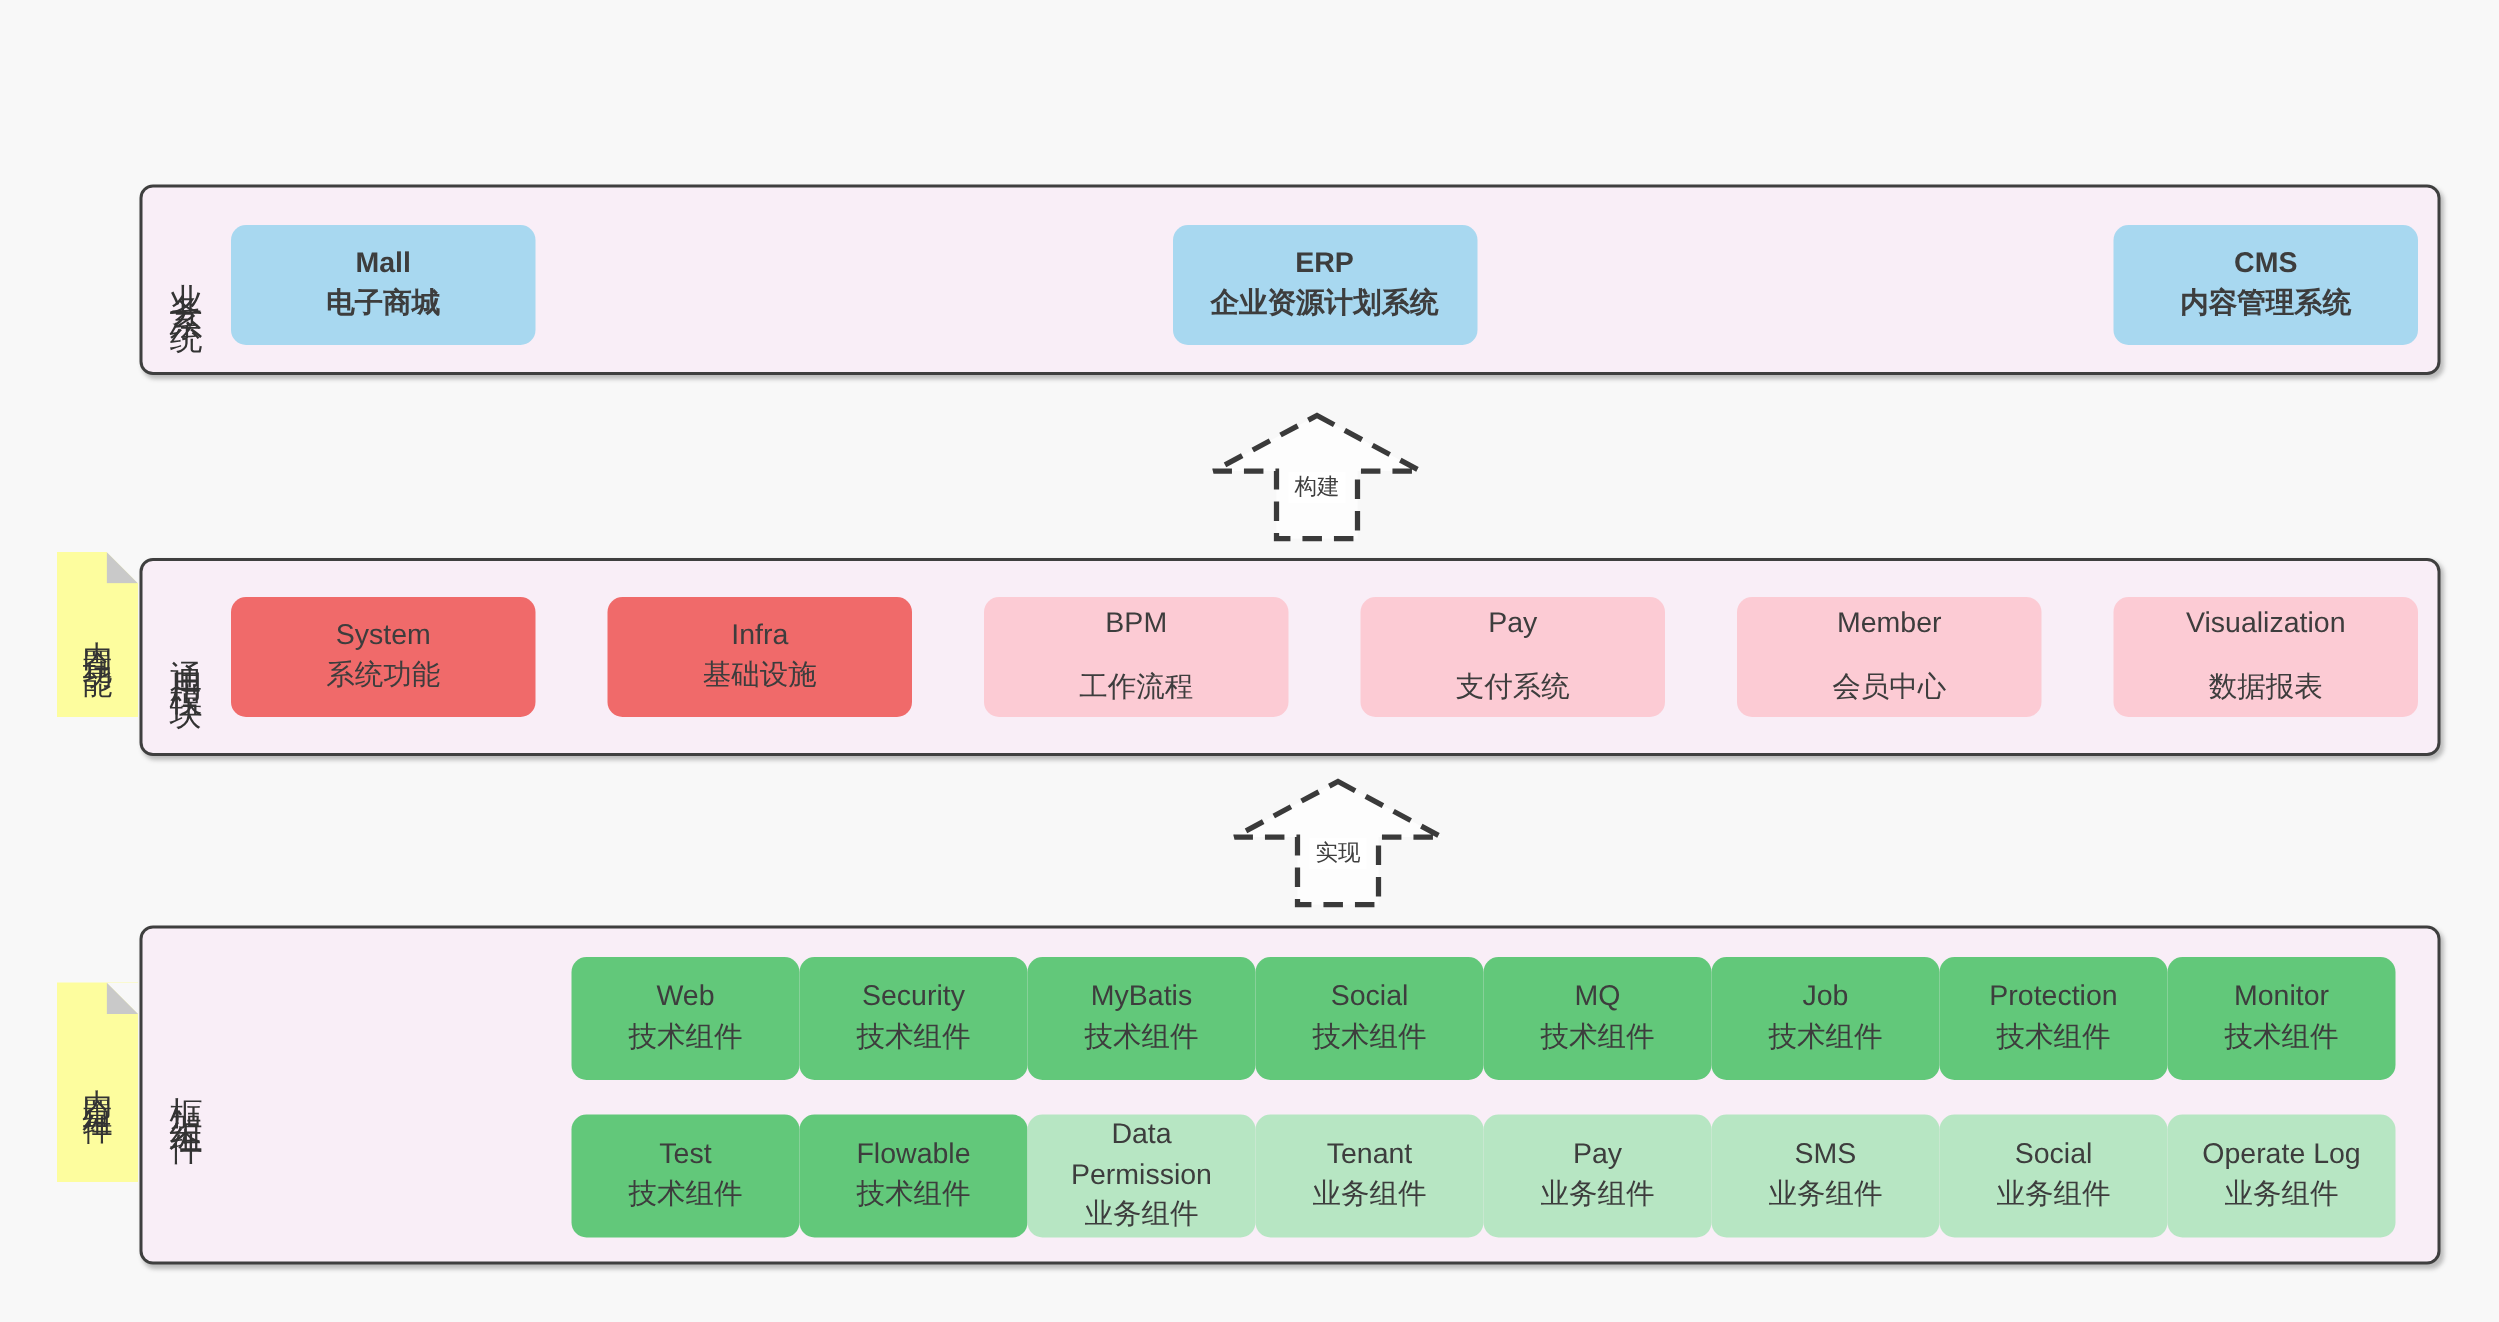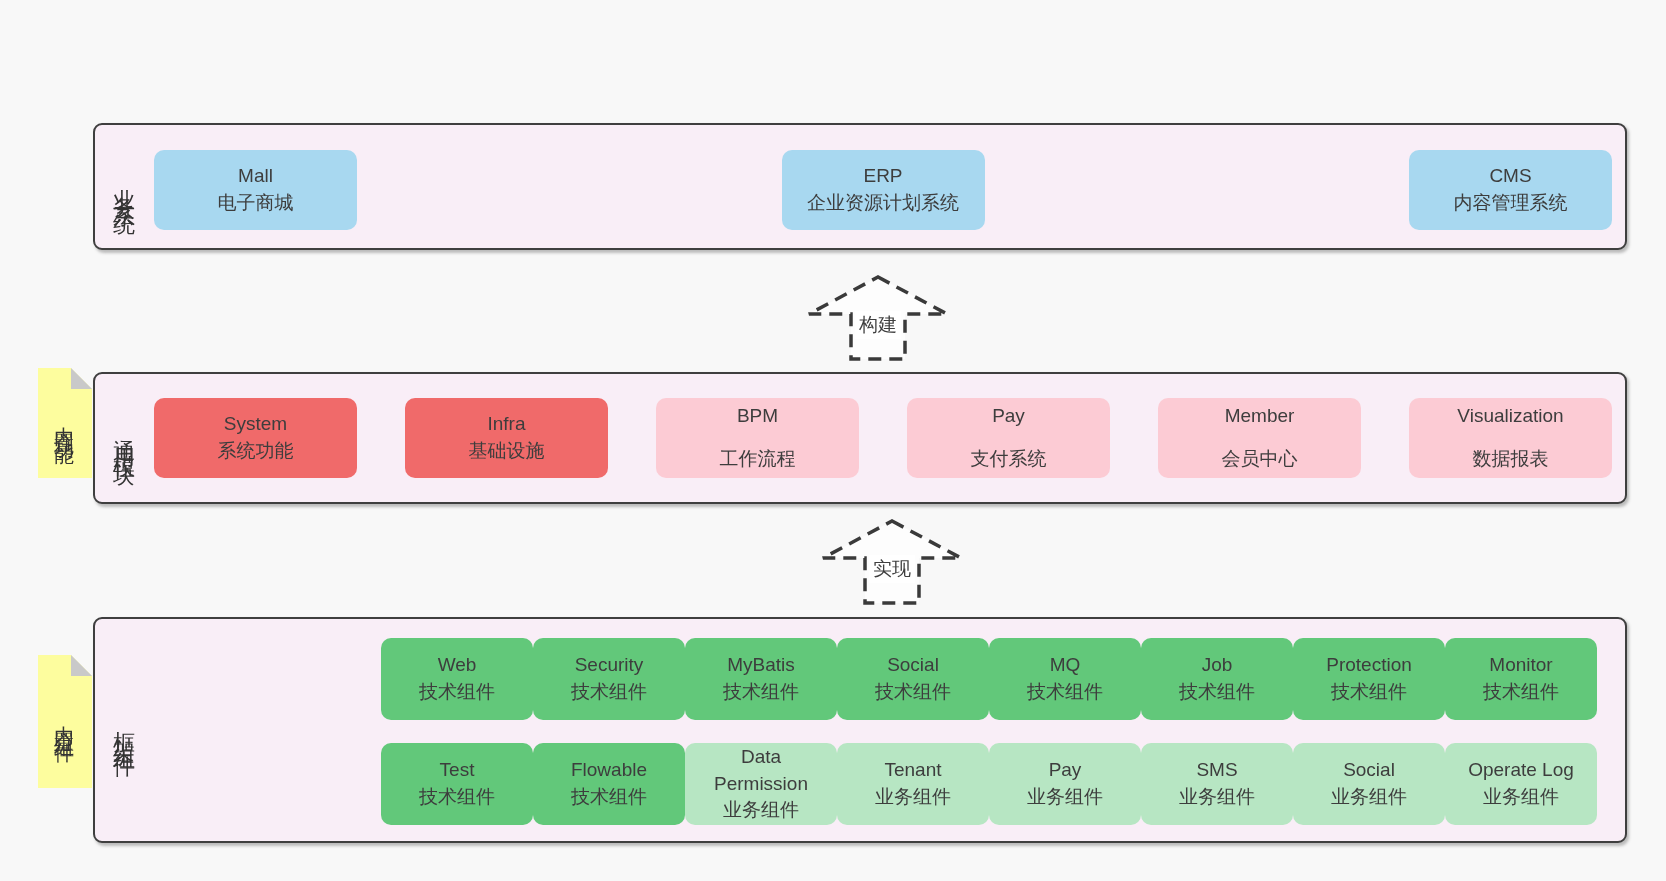--- a/index.html
+++ b/index.html
@@ -35,21 +35,21 @@
   #row-fw-1{top:19px;height:82px;}
   #row-fw-2{top:124px;height:82px;}
   .box{
     box-sizing:border-box;border-radius:10px;
     display:flex;flex-direction:column;align-items:center;justify-content:center;
     text-align:center;font-size:19px;line-height:1.4;color:#3d3d3d;
     padding:2px 14px;
   }
   .w-lg{width:203px;}
   .w-sm{width:152px;}
-  .blue{background:#a8d8f0;}
+  .blue{background:#a8d8f0;font-weight:bold;}
   .red{background:#f06a6a;}
   .pink{background:#fccbd4;gap:16px;}
   .green{background:#62c87a;}
   .green-light{background:#b7e6c3;}
   .note{
     position:absolute;left:38px;width:54px;z-index:3;
     background:#fdfd9e;
     display:flex;align-items:center;justify-content:center;
     writing-mode:vertical-rl;text-orientation:upright;
     font-size:20px;color:#333;letter-spacing:6px;
@@ -66,21 +66,21 @@
     background:#c9c9c9;
     clip-path:polygon(0 0,100% 100%,0 100%);
   }
   .arrow{position:absolute;width:144px;height:88px;}
   #arrow-build{left:806px;top:274px;}
   #arrow-implement{left:820px;top:518px;}
   .arrow svg{display:block;width:100%;height:100%;}
   .arrow-label{
     position:absolute;left:50%;top:58%;transform:translate(-50%,-50%);
     background:#ffffff;padding:1px 4px;
-    font-size:19px;color:#3f3f3f;white-space:nowrap;
+    font-size:15px;color:#3f3f3f;white-space:nowrap;
   }
 </style>
 </head>
 <body>
 
 <div class="page">
 
   <div class="layer" id="layer-business">
     <div class="layer-label">业务系统</div>
     <div class="box-row" id="row-business">

